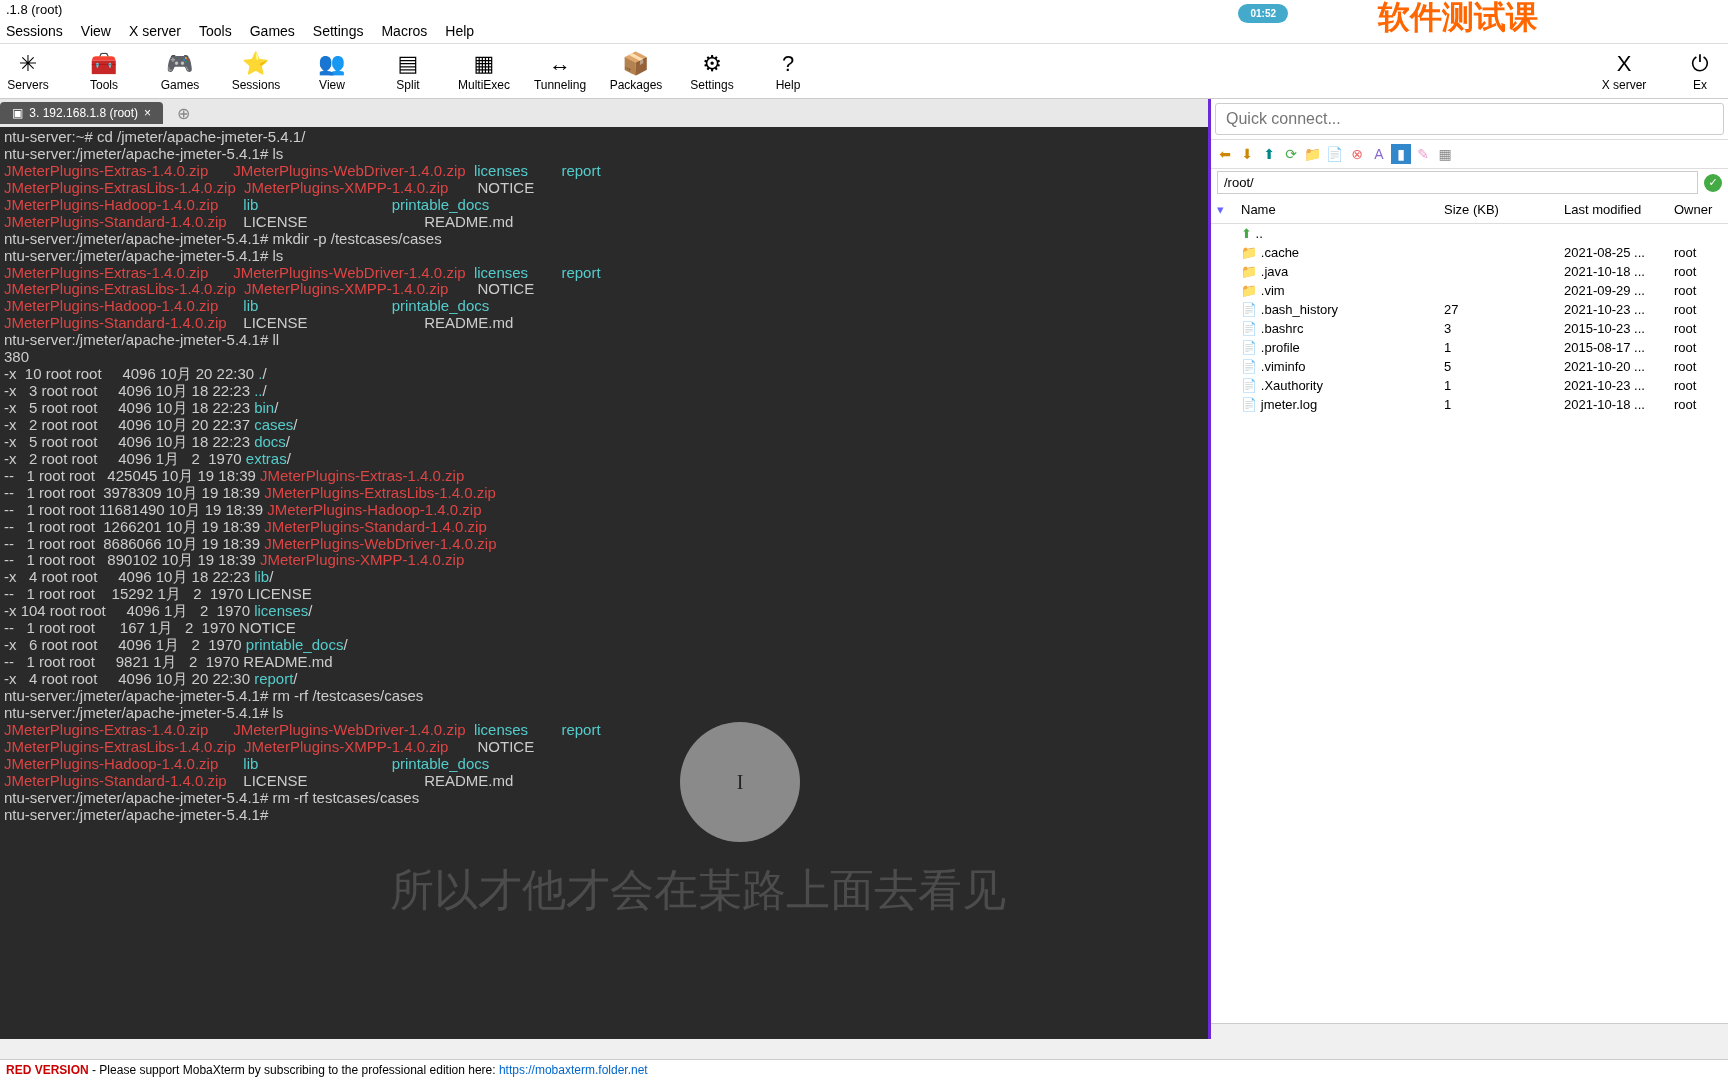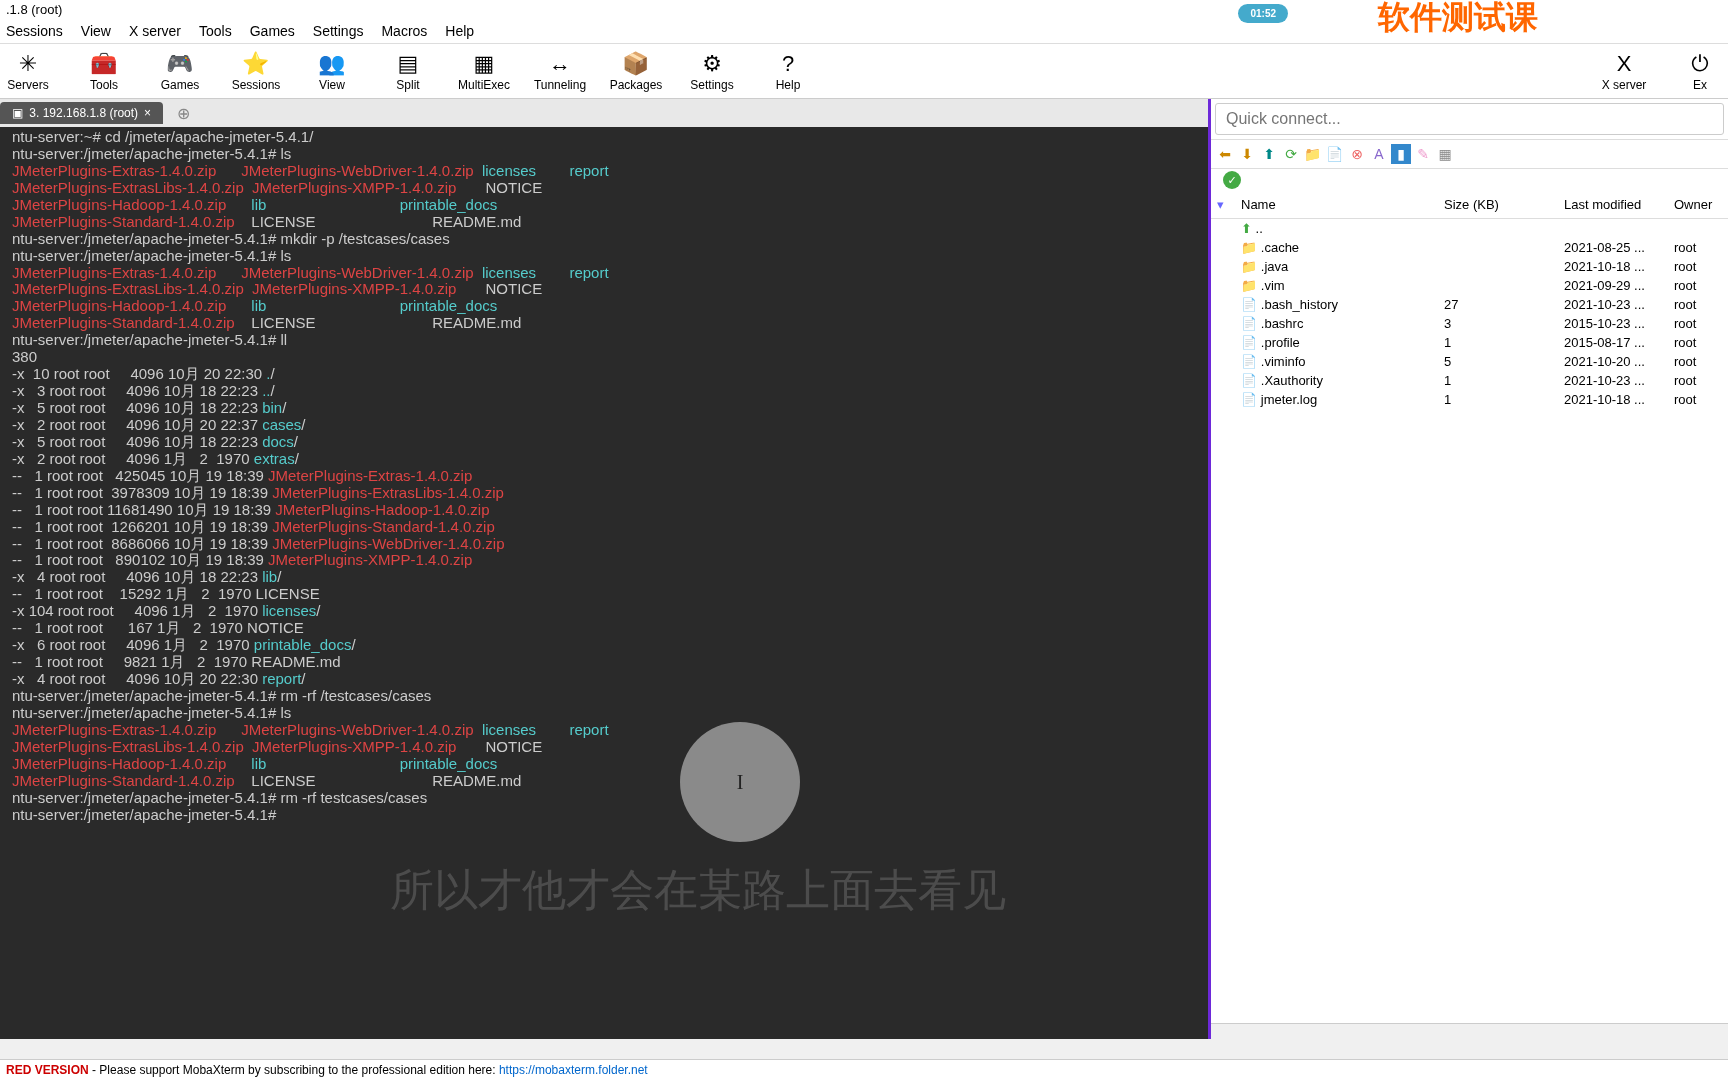--- a/index.html
+++ b/index.html
@@ -10,21 +10,21 @@
 .toolbar { background: #fff; padding: 6px 4px; display: flex; gap: 28px; border-bottom: 1px solid #ccc; }
 .toolbar-right { margin-left: auto; display: flex; gap: 28px; }
 .tool-item { display: flex; flex-direction: column; align-items: center; font-size: 12px; cursor: pointer; width: 48px; }
 .tool-icon { width: 28px; height: 28px; display: flex; align-items: center; justify-content: center; font-size: 22px; }
 .main-area { display: flex; height: calc(100% - 140px); }
 .left-pane { flex: 1; display: flex; flex-direction: column; background: #000; min-width: 0; }
 .tabbar { background: #e8e8e8; display: flex; align-items: center; height: 28px; }
 .tab { background: #555; color: #fff; padding: 4px 12px; font-size: 12px; display: flex; align-items: center; gap: 6px; border-radius: 4px 4px 0 0; }
 .tab-close { cursor: pointer; }
 .tab-add { margin-left: 6px; color: #888; font-size: 16px; cursor: pointer; padding: 0 8px; }
-.terminal { flex: 1; background: #2a2a2a; color: #ccc; font-family: "Consolas", monospace; font-size: 15px; padding: 2px 12px; overflow: hidden; white-space: pre; line-height: 1.13; position: relative; }
+.terminal { flex: 1; background: #2a2a2a; color: #ccc; font-family: "Consolas", monospace; font-size: 15px; padding: 2px 4px; overflow: hidden; white-space: pre; line-height: 1.13; position: relative; }
 .t-white { color: #ccc; }
 .t-red { color: #d44; }
 .t-cyan { color: #5cc; }
 .right-pane { width: 520px; background: #fff; display: flex; flex-direction: column; border-left: 3px solid #6d28d9; }
 .quick-connect { padding: 4px; border-bottom: 1px solid #ddd; }
 .quick-connect input { width: 100%; padding: 6px 10px; font-size: 16px; border: 1px solid #ccc; border-radius: 3px; color: #888; }
 .sftp-toolbar { padding: 4px; display: flex; gap: 2px; border-bottom: 1px solid #ddd; }
 .sftp-btn { width: 20px; height: 20px; display: flex; align-items: center; justify-content: center; font-size: 14px; cursor: pointer; }
 .path-bar { padding: 2px 6px; display: flex; align-items: center; }
 .path-bar input { flex: 1; padding: 3px 6px; font-size: 13px; border: 1px solid #ccc; }
@@ -155,20 +155,21 @@
       <span class="sftp-btn" style="color:#4a4;">⟳</span>
       <span class="sftp-btn" style="color:#fc6;">📁</span>
       <span class="sftp-btn" style="color:#8cf;">📄</span>
       <span class="sftp-btn" style="color:#e66;">⊗</span>
       <span class="sftp-btn" style="color:#86c;">A</span>
       <span class="sftp-btn" style="background:#38c;color:#fff;">▮</span>
       <span class="sftp-btn" style="color:#e9c;">✎</span>
       <span class="sftp-btn" style="color:#888;">▦</span>
     </div>
     <div class="path-bar">
+      <input value="/root/" style="">
       <div class="path-ok">✓</div>
     </div>
     <div class="file-list">
       <div class="file-header">
         <div class="col-expand">▾</div>
         <div class="col-name">Name</div>
         <div class="col-size">Size (KB)</div>
         <div class="col-date">Last modified</div>
         <div class="col-owner">Owner</div>
       </div>

